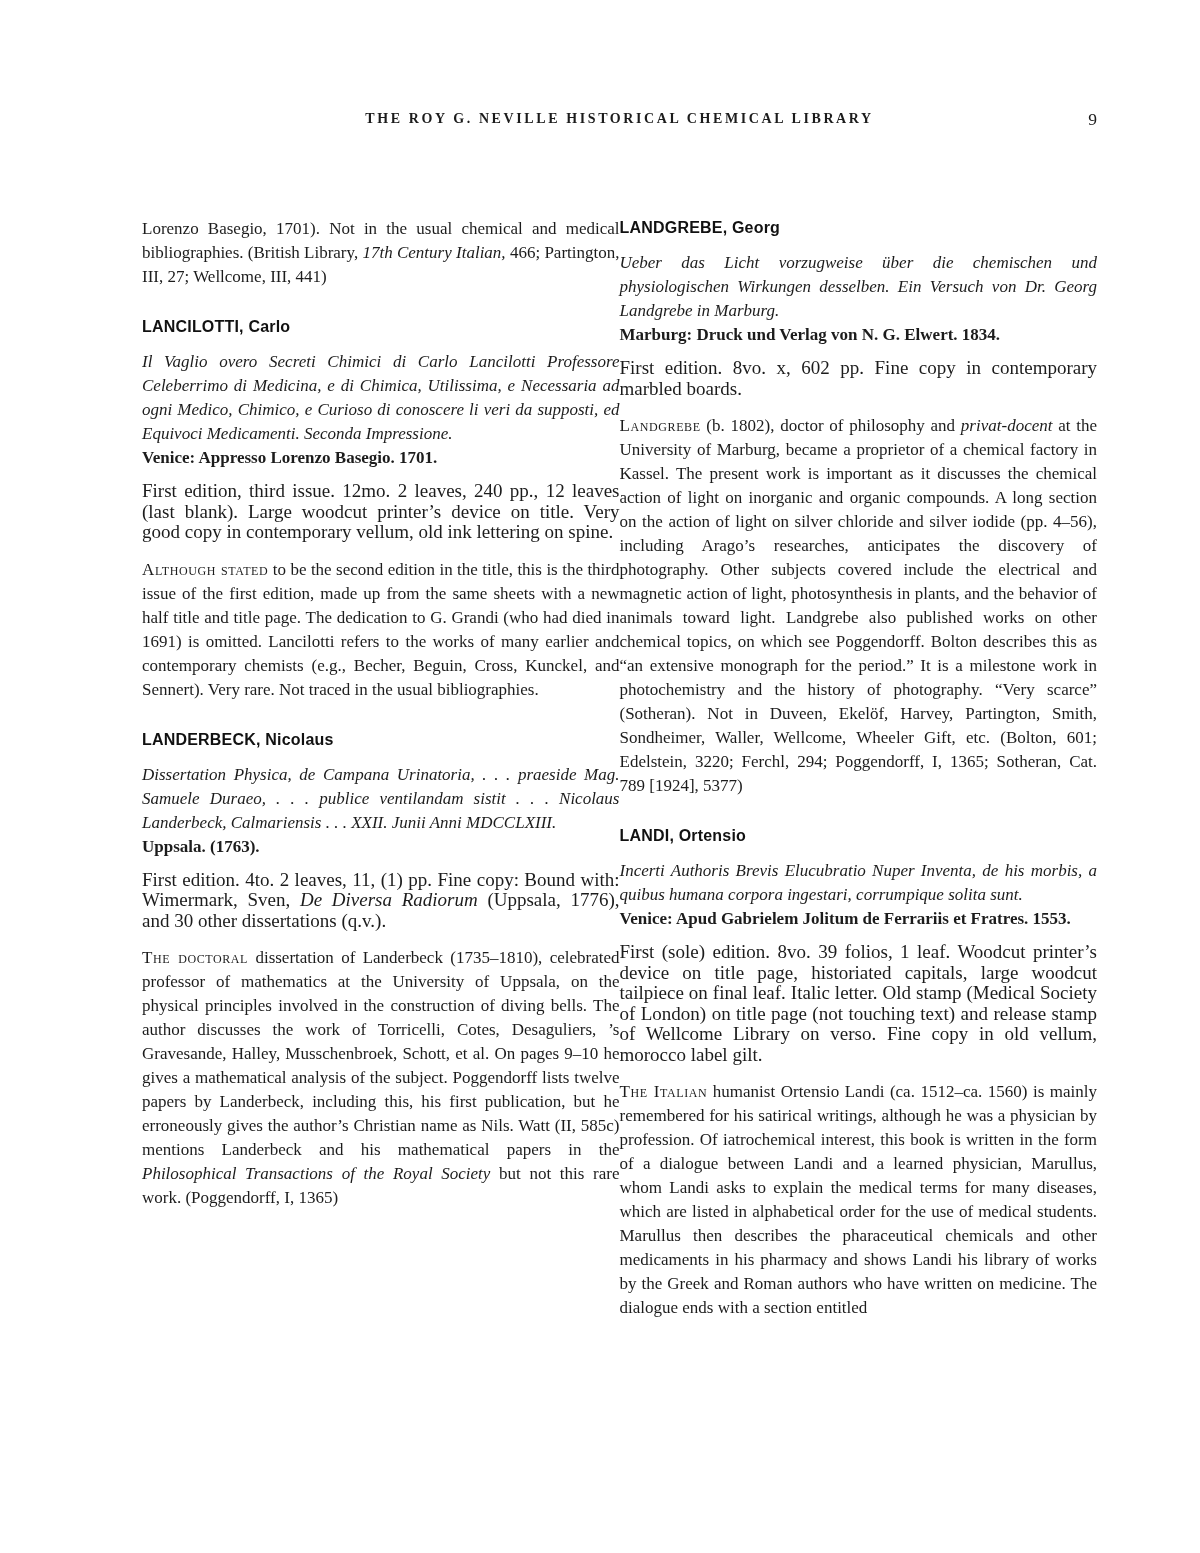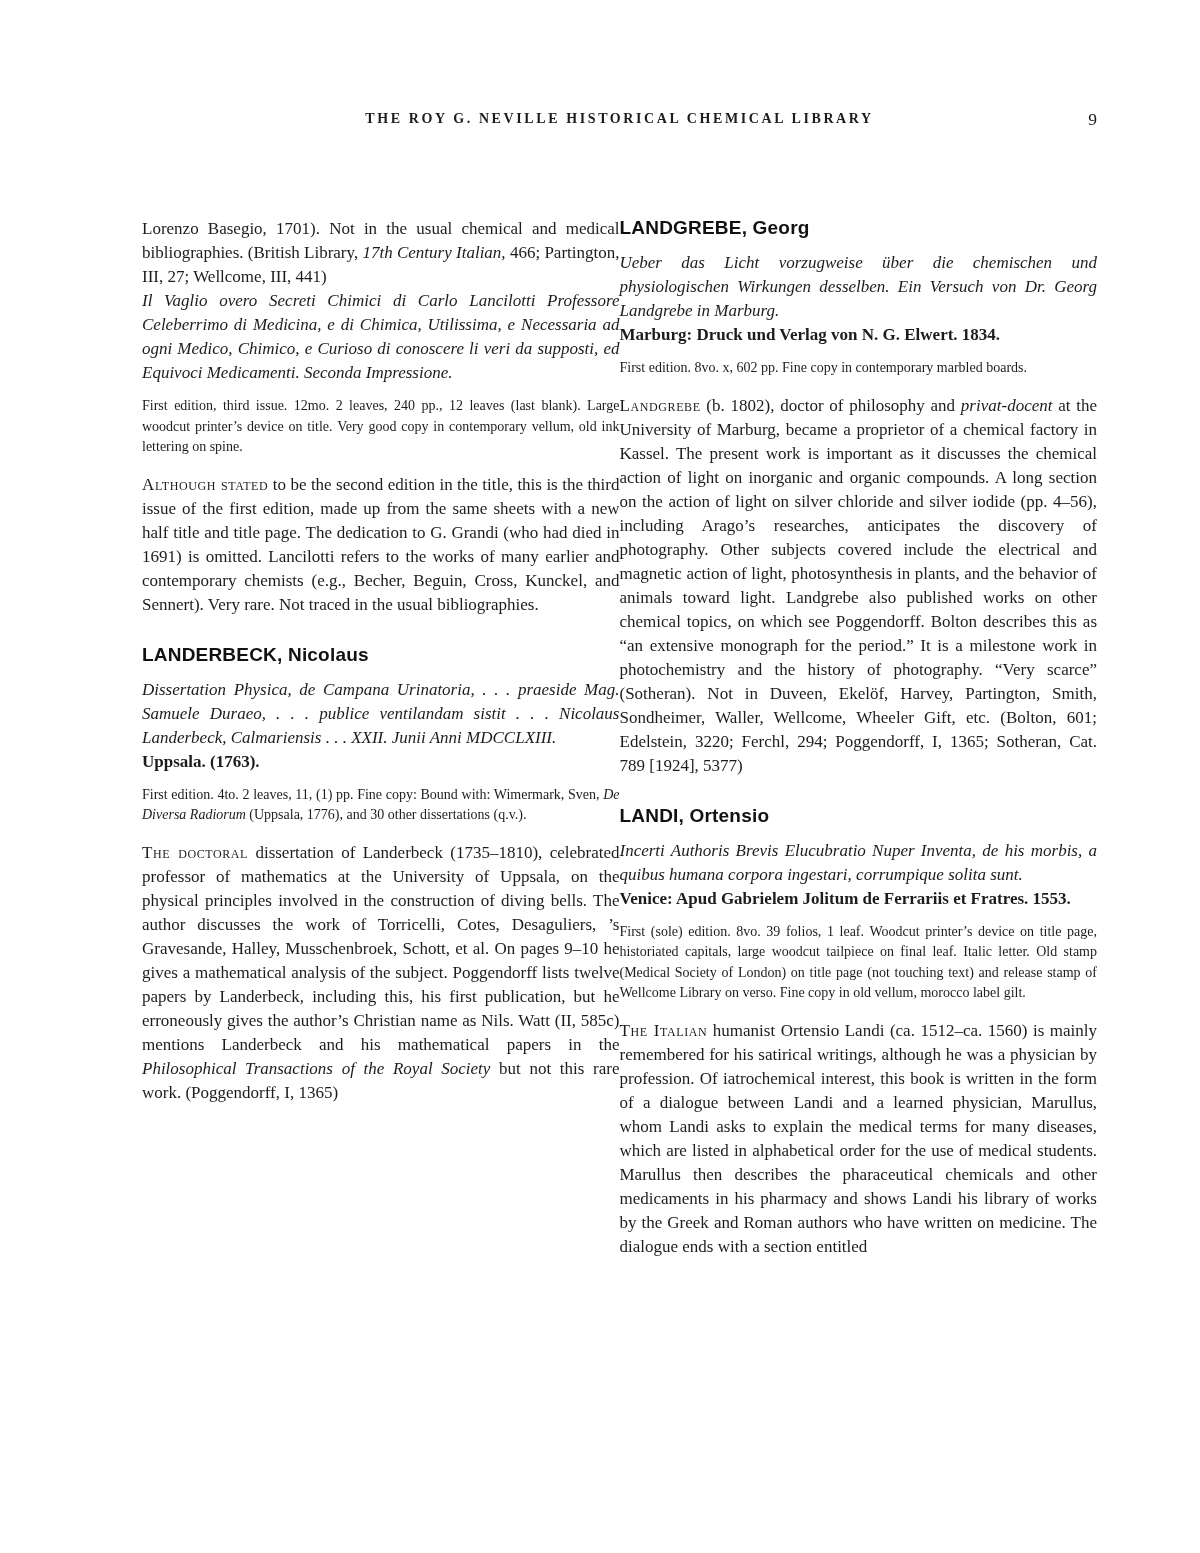--- a/index.html
+++ b/index.html
@@ -47,21 +47,21 @@
     min-width: 0;
   }
   p { margin: 0; }
   .body-para {
     font-size: 17px;
     line-height: 24px;
     text-align: justify;
   }
   .entry-heading {
     font-family: "Liberation Sans", sans-serif;
-    font-size: 19px;
+    font-size: 16px;
     line-height: 21px;
     font-weight: 600;
     letter-spacing: 0.2px;
     margin: 27px 0 13px 0;
     color: #111;
   }
   .entry-heading.first { margin-top: 0; }
   .title-block { margin: 0 0 11px 0; }
   .title-italic {
     font-size: 17px;
@@ -69,21 +69,21 @@
     font-style: italic;
     text-align: justify;
   }
   .imprint {
     font-size: 17px;
     line-height: 24px;
     text-align: justify;
     font-weight: bold;
   }
   .collation {
-    font-size: 14px;
+    font-size: 19px;
     line-height: 20.5px;
     text-align: justify;
     margin-bottom: 15px;
   }
   .sc {
     font-variant: small-caps;
     letter-spacing: 0.6px;
   }
   .it { font-style: italic; }
 </style>
@@ -97,22 +97,24 @@
     <div class="page-num">9</div>
   </header>
 
   <main class="columns">
 
     <section class="col">
 
       <p class="body-para"><span>Lorenzo Basegio, 1701). Not in the usual chemical and medical bibliographies. (British Library, </span><span class="it">17th Century Italian,</span><span> 466; Partington, III, 27; Wellcome, III, 441)</span></p>
 
       <article>
+        <h2 class="entry-heading">LANCILOTTI, Carlo</h2>
         <div class="title-block">
           <p class="title-italic">Il Vaglio overo Secreti Chimici di Carlo Lancilotti Professore Celeberrimo di Medicina, e di Chimica, Utilissima, e Necessaria ad ogni Medico, Chimico, e Curioso di conoscere li veri da supposti, ed Equivoci Medicamenti. Seconda Impressione.</p>
+          <p class="imprint">Venice: Appresso Lorenzo Basegio. 1701.</p>
         </div>
         <p class="collation"><span>First edition, third issue. 12mo. 2 leaves, 240 pp., 12 leaves (last blank). Large woodcut printer’s device on title. Very good copy in contemporary vellum, old ink lettering on spine.</span></p>
         <p class="body-para"><span class="sc">Although stated</span><span> to be the second edition in the title, this is the third issue of the first edition, made up from the same sheets with a new half title and title page. The dedication to G. Grandi (who had died in 1691) is omitted. Lancilotti refers to the works of many earlier and contemporary chemists (e.g., Becher, Beguin, Cross, Kunckel, and Sennert). Very rare. Not traced in the usual bibliographies.</span></p>
       </article>
 
       <article>
         <h2 class="entry-heading">LANDERBECK, Nicolaus</h2>
         <div class="title-block">
           <p class="title-italic">Dissertation Physica, de Campana Urinatoria, . . . praeside Mag. Samuele Duraeo, . . . publice ventilandam sistit . . . Nicolaus Landerbeck, Calmariensis . . . XXII. Junii Anni MDCCLXIII.</p>
           <p class="imprint">Uppsala. (1763).</p>

